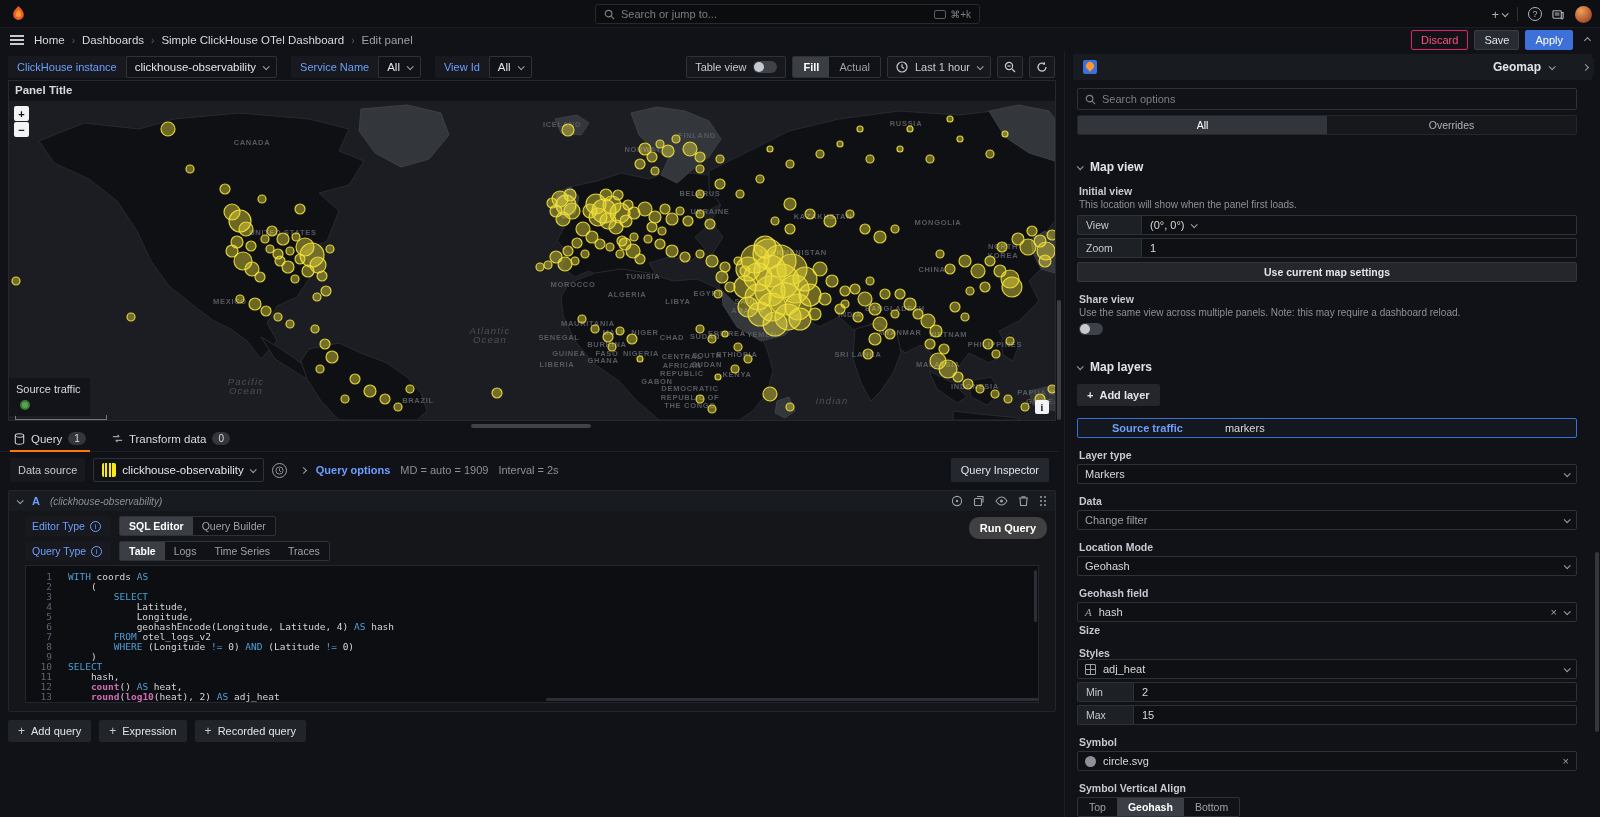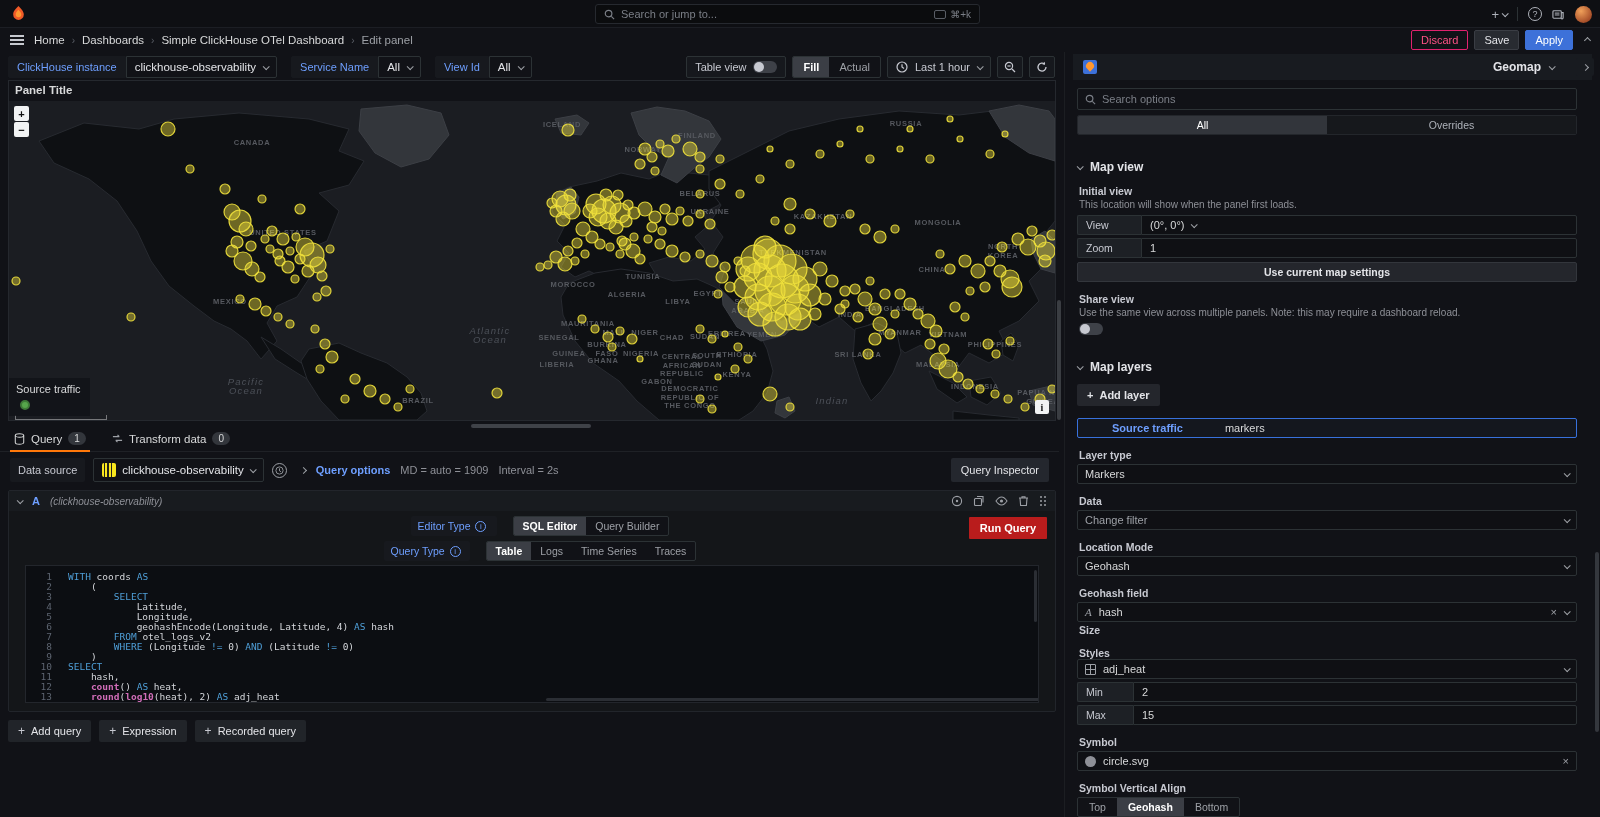--- a/index.html
+++ b/index.html
@@ -94,26 +94,26 @@
   .qopts .dim { color:#8e9097; }
   .qinspector { position:absolute; right:6px; background:#24272e; border-radius:2px; height:24px; display:flex; align-items:center; padding:0 10px; font-size:11px; color:#e3e4e8; cursor:pointer; }
 
   
   .qcard { position:absolute; top:438px; left:8px; width:1048px; height:222px; background:#141619; border:1px solid #22252b; border-radius:2px; }
   .qhead { height:20px; background:#181b1f; display:flex; align-items:center; padding:0 8px; gap:10px; }
   .qhead .qname { color:#6e9fff; font-weight:bold; font-size:11px; }
   .qhead .qds { color:#8e9097; font-style:italic; font-size:10px; }
   .qhead .spacer { flex:1; }
   .qhead .hicon { color:#9da0a6; display:flex; }
-  .qrow { display:flex; align-items:center; gap:16px; margin:5px 0 0 16px;justify-content:center; }
+  .qrow { display:flex; align-items:center; gap:8px; margin:5px 0 0 16px; }
   .qrowlabel { display:flex; align-items:center; gap:5px; background:#17191e; color:#6e9fff; font-size:10.5px; height:20px; padding:0 7px; border-radius:2px; width:86px; }
   .qrowlabel .qmark { width:11px; height:11px; border:1px solid #6e9fff; border-radius:50%; font-size:8px; display:flex; align-items:center; justify-content:center; }
   .seg.small { height:20px; }
   .seg.small .opt { padding:8px 9px; font-size:10.5px; }
-  .runquery { position:absolute; right:8px; top:26px; background:#b91c1c; color:#fff; font-size:11px; font-weight:bold; height:22px; display:flex; align-items:center; padding:0 11px; border-radius:1px; cursor:pointer; }
+  .runquery { position:absolute; right:8px; top:26px; background:#404040; color:#fff; font-size:11px; font-weight:bold; height:22px; display:flex; align-items:center; padding:0 11px; border-radius:10px; cursor:pointer; }
   .code { position:absolute; left:16px; right:16px; top:74px; bottom:8px; background:#0c0e12; border:1px solid #23262c; padding:6px 0 0 0; overflow:hidden;
     font-family:"DejaVu Sans Mono","Liberation Mono",monospace; font-size:9.5px; }
   .cl { display:flex; height:10px; line-height:10px; white-space:pre; }
   .cl .ln { width:26px; text-align:right; color:#5d6470; margin-right:16px; flex:none; }
   .tok-k { color:#4f9fd8; font-weight:normal; }
   .tok-f { color:#d16db8; font-weight:bold; }
   .tok-o { color:#4f9fd8; }
   .tok-p { color:#d4d6da; }
   .code .hscroll { position:absolute; bottom:1px; left:520px; width:500px; height:3px; background:#2b2e34; border-radius:2px; }
   .code .vscroll2 { position:absolute; top:4px; right:1px; width:3px; height:52px; background:#2b2e34; border-radius:2px; }

